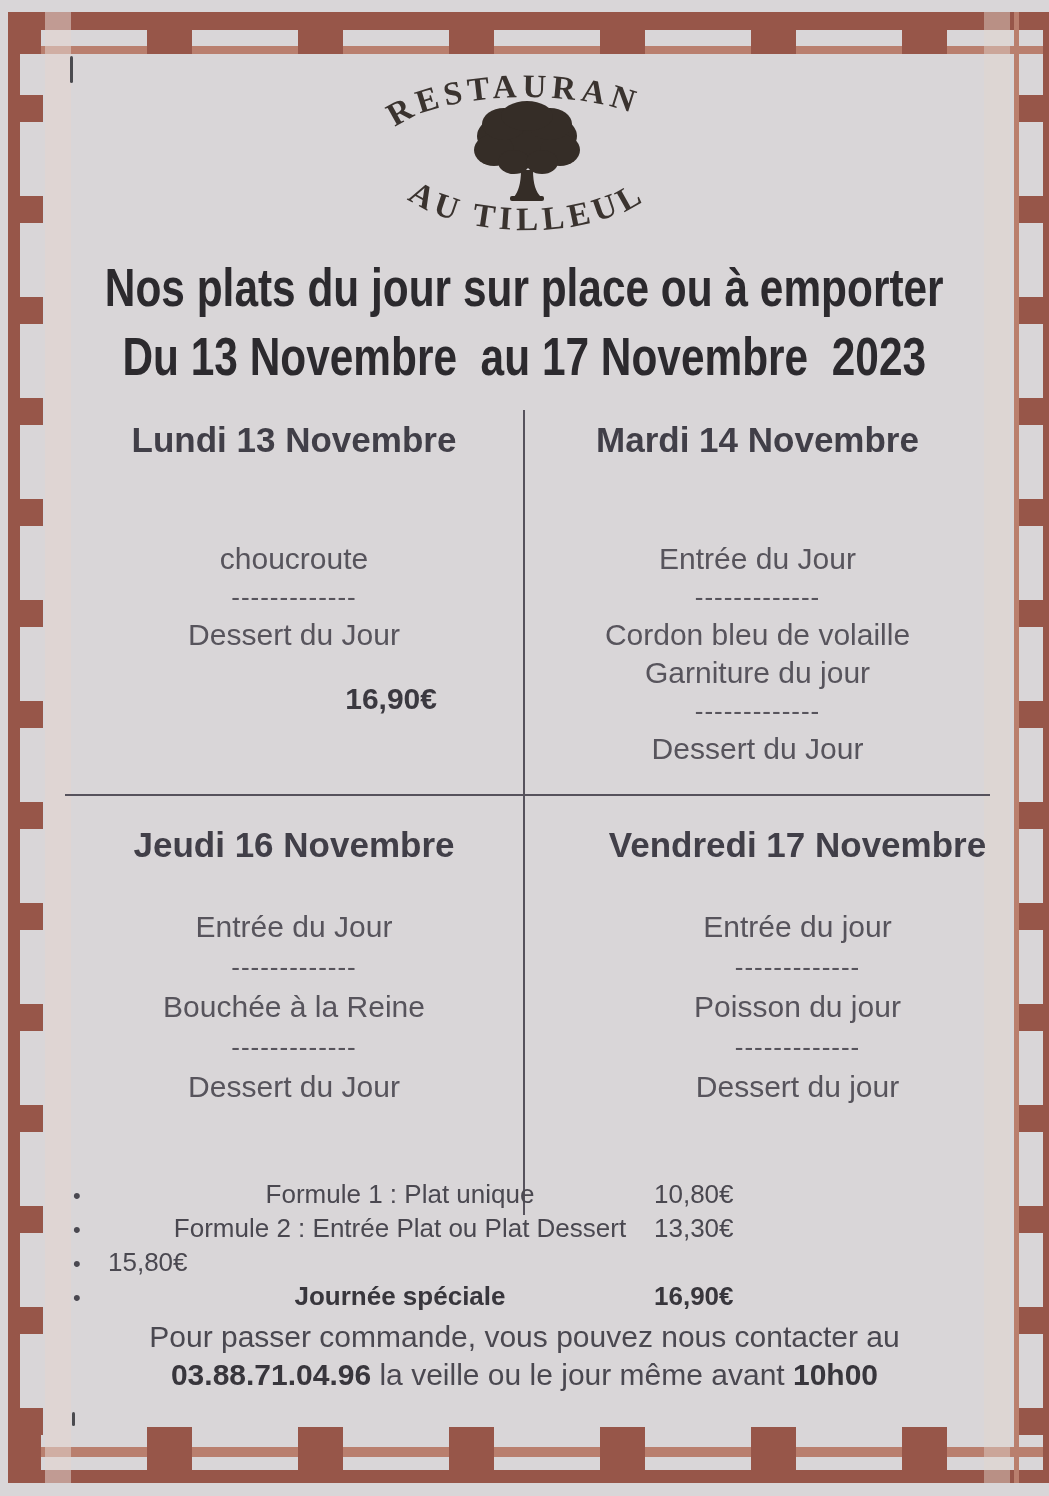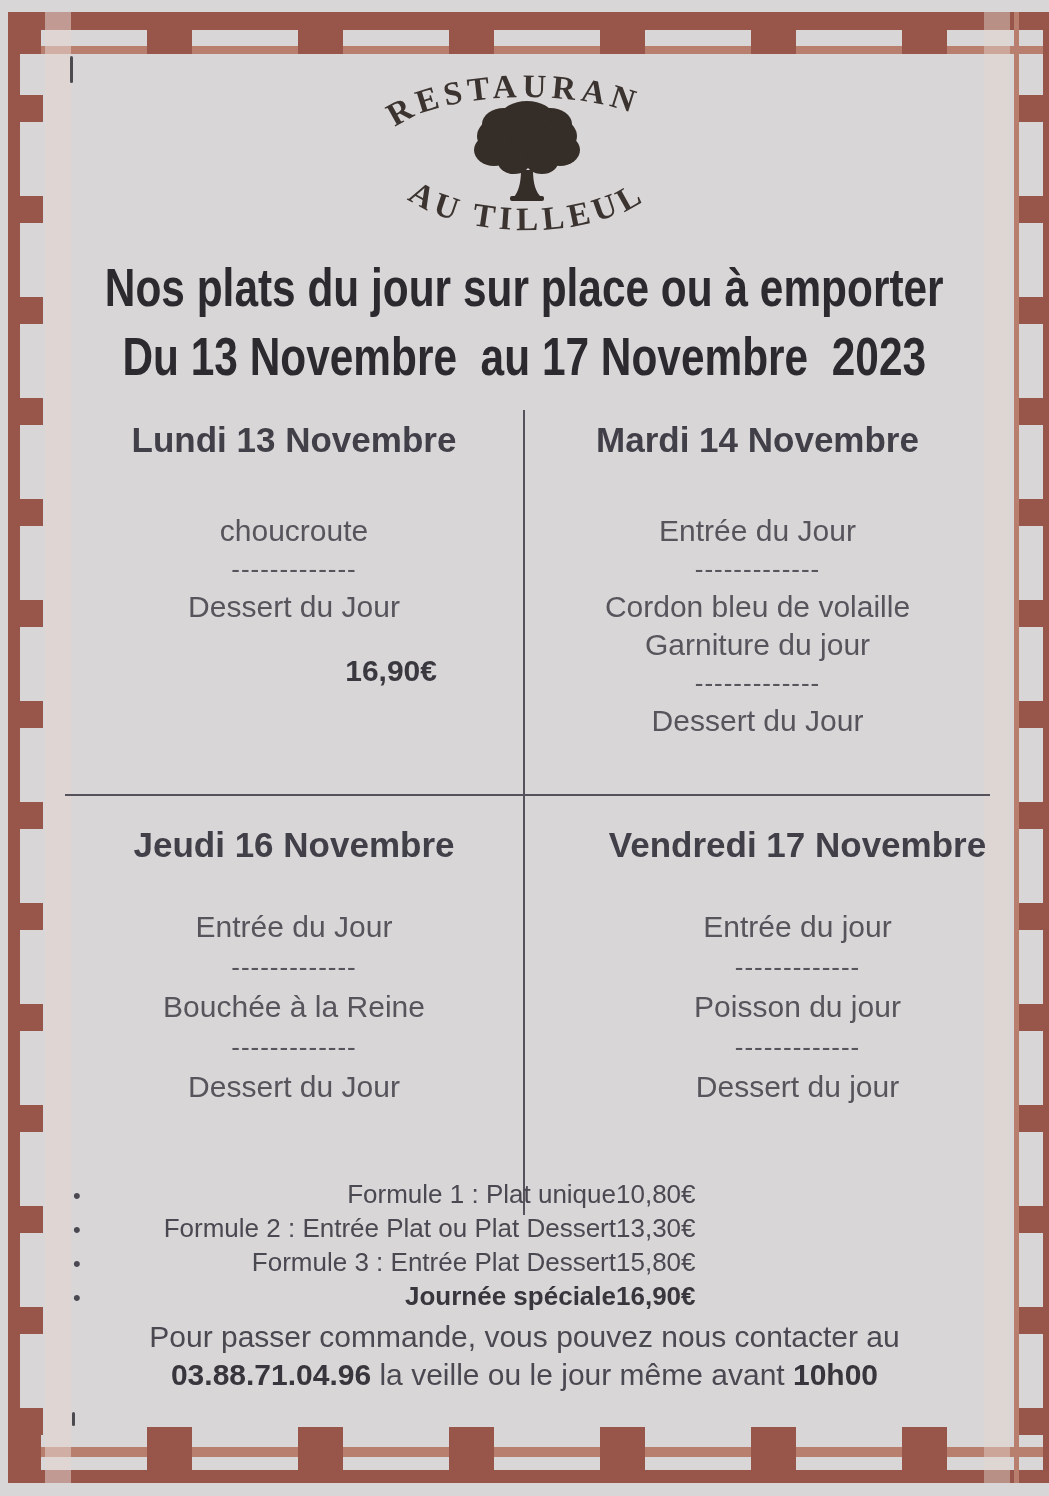--- a/index.html
+++ b/index.html
@@ -57,30 +57,30 @@
   
   .vdiv{position:absolute;left:523px;top:410px;width:2px;height:805px;background:#56525c;}
   .hdiv{position:absolute;left:65px;top:794px;width:925px;height:2px;background:#56525c;}
   .cell{position:absolute;text-align:center;}
   .cell-tl{left:65px;top:410px;width:458px;height:384px;}
   .cell-tr{left:525px;top:410px;width:465px;height:384px;}
   .cell-bl{left:65px;top:797px;width:458px;height:410px;}
   .cell-br{left:525px;top:797px;width:465px;height:410px;padding-left:40px;}
   .day-heading{font-size:35px;font-weight:bold;color:#413f48;padding-top:10px;}
   .cell-bl .day-heading,.cell-br .day-heading{padding-top:28px;}
-  .day-items{margin-top:52px;line-height:38px;font-size:30px;color:#57545c;}
+  .day-items{margin-top:80px;line-height:38px;font-size:30px;color:#57545c;}
   .cell-bl .day-items,.cell-br .day-items{margin-top:42px;line-height:40px;}
   .day-sep{font-size:26px;letter-spacing:1px;color:#57545c;}
   .day-price{margin-top:28px;text-align:right;padding-right:86px;font-size:30px;font-weight:bold;color:#3b3940;}
 
   
   .formulas{position:absolute;left:65px;top:1178px;width:880px;font-size:26px;color:#4a4850;}
   .f-row{display:flex;align-items:baseline;line-height:33px;}
   .f-bullet{flex:0 0 35px;padding-left:8px;font-size:22px;color:#4a4850;}
-  .f-label{flex:0 0 508px;text-align:right;}
+  .f-label{flex:0 0 508px;text-align:center;margin-left:38px;}
   .f-price{text-align:left;}
   .f-row.bold .f-label,.f-row.bold .f-price{font-weight:bold;color:#38363c;}
 
   
   .contact{position:absolute;left:0;right:0;top:1318px;text-align:center;
            font-size:30px;line-height:38px;color:#4a4850;}
   .contact span{white-space:pre;}
   .contact .b{font-weight:bold;color:#38363c;}
 </style>
 </head>
@@ -194,21 +194,20 @@
       <div class="f-label">Formule 1 : Plat unique</div>
       <div class="f-price">10,80€</div>
     </div>
     <div class="f-row">
       <div class="f-bullet">•</div>
       <div class="f-label">Formule 2 : Entrée Plat ou Plat Dessert</div>
       <div class="f-price">13,30€</div>
     </div>
     <div class="f-row">
       <div class="f-bullet">•</div>
-      <div class="f-label">Formule 3 : Entrée Plat Dessert</div>
       <div class="f-price">15,80€</div>
     </div>
     <div class="f-row bold">
       <div class="f-bullet">•</div>
       <div class="f-label">Journée spéciale</div>
       <div class="f-price">16,90€</div>
     </div>
   </div>
 
   <div class="contact">

